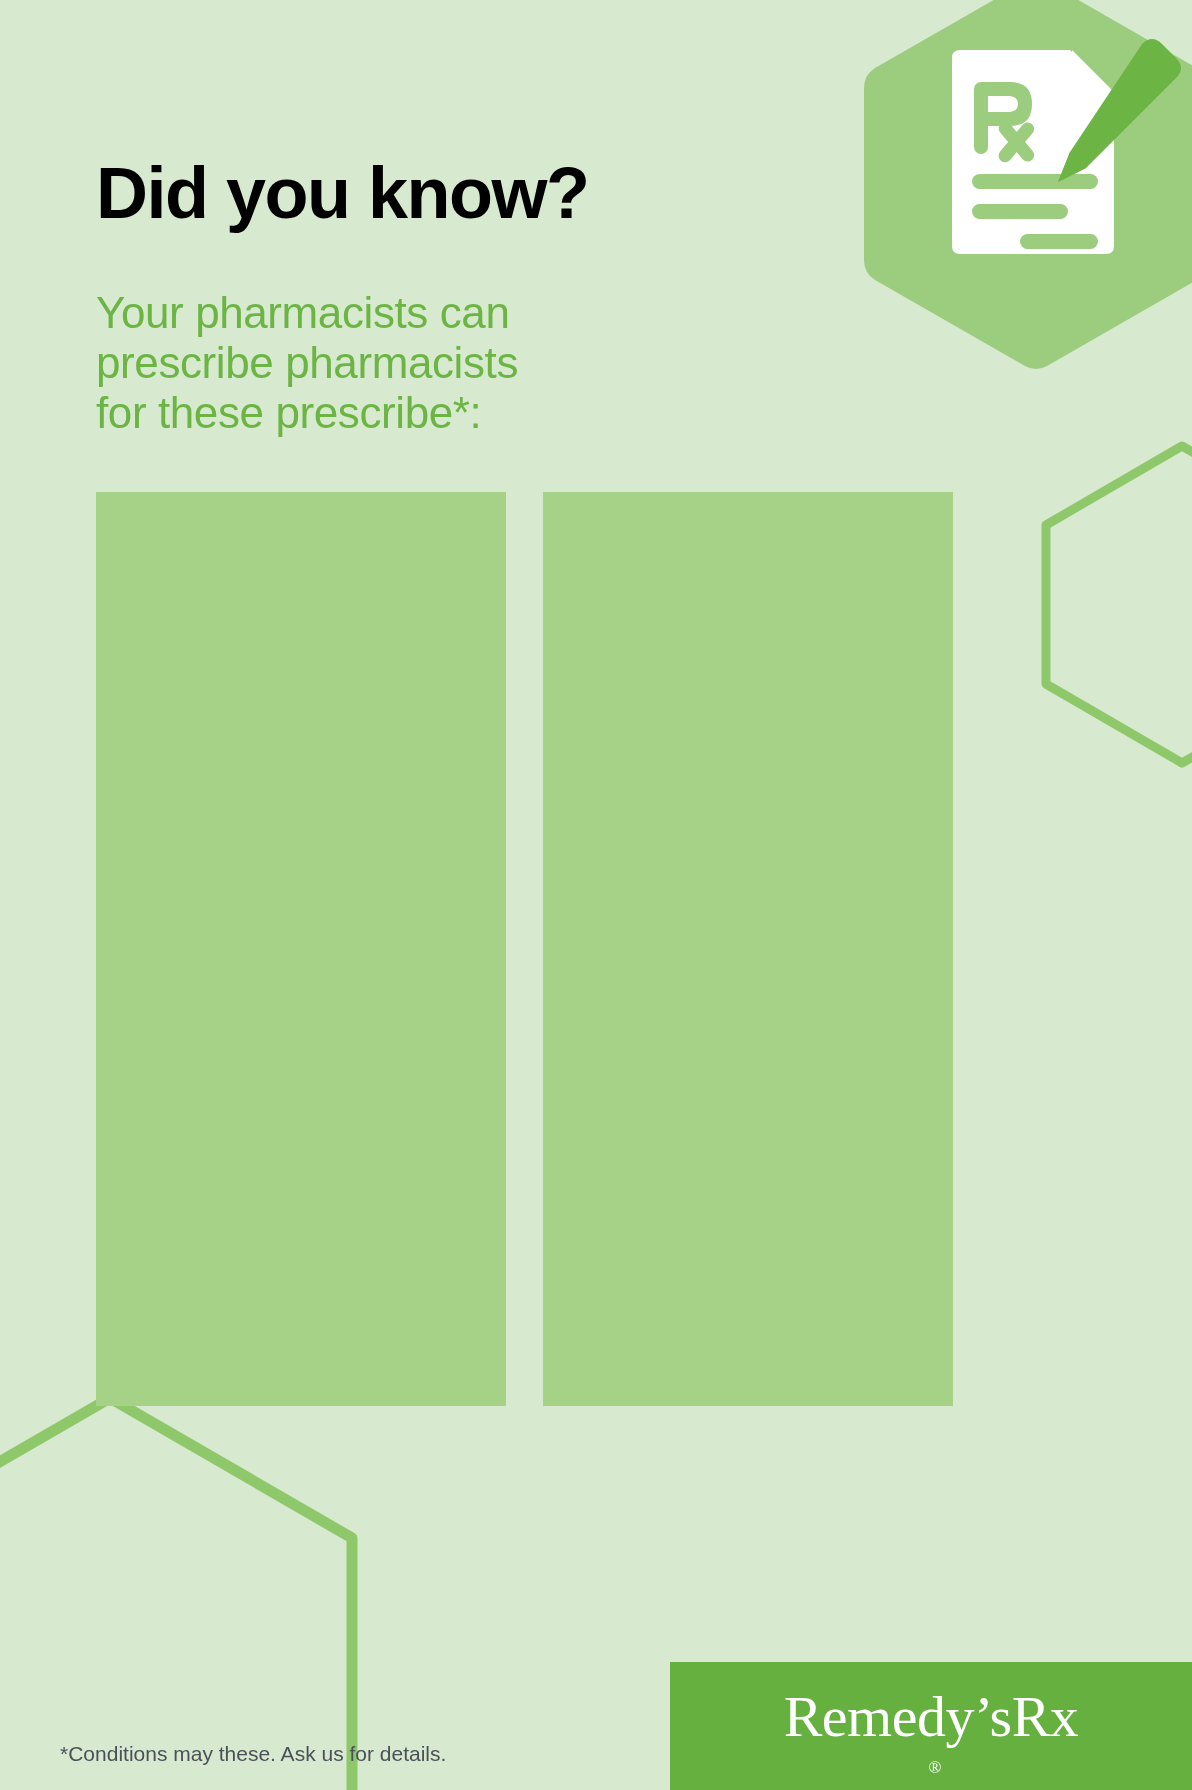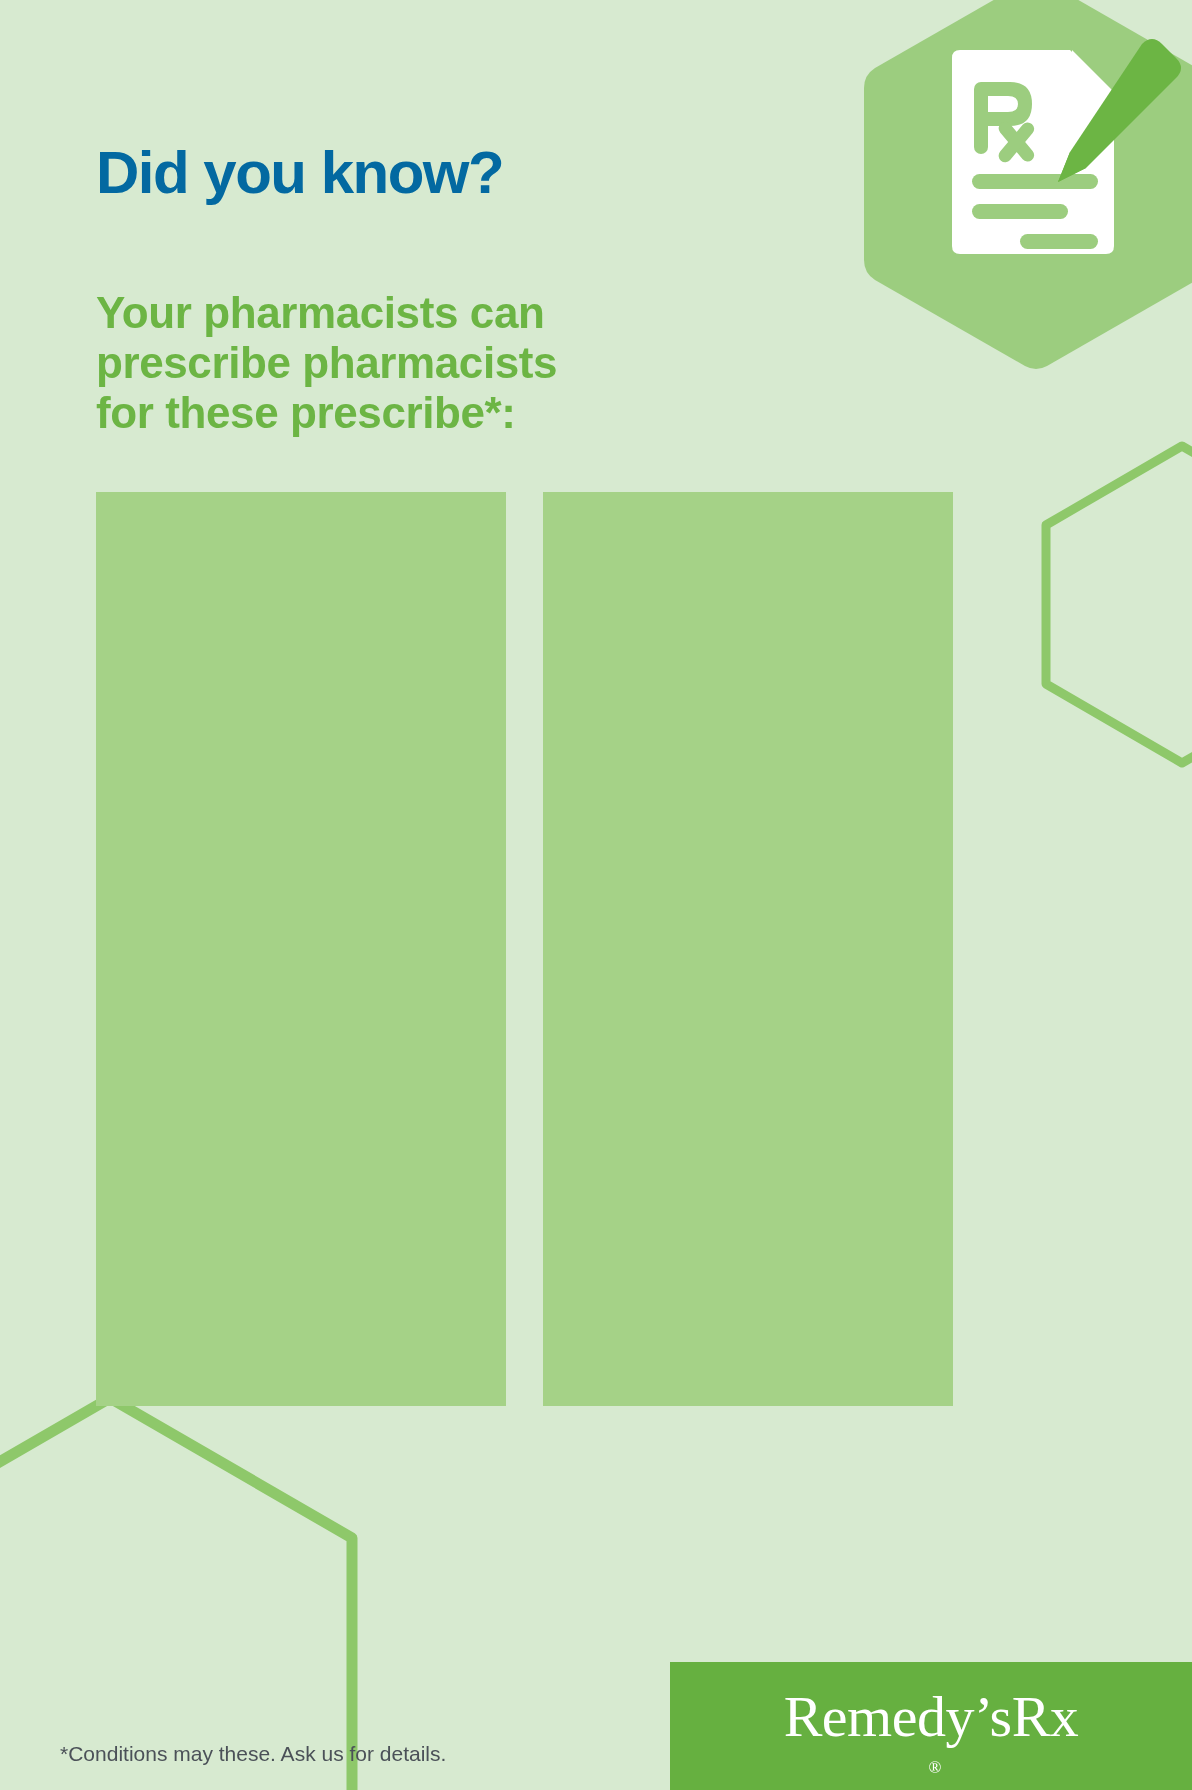--- a/index.html
+++ b/index.html
@@ -23,37 +23,37 @@
     pointer-events: none;
   }
   #hex-top-right { top: -40px; right: -70px; }
   #hex-right-mid { top: 432px; right: -150px; }
   #hex-bottom-left { bottom: -150px; left: -170px; }
 
   
   #headline {
     position: absolute;
     left: 96px;
-    top: 103px;
-    font-size: 60px;
+    top: 109px;
+    font-size: 72px;
     line-height: 1.0;
     font-weight: 700;
-    color: #0369a1;
+    color: #000000;
     letter-spacing: -1.5px;
     white-space: nowrap;
   }
 
   
   #subhead {
     position: absolute;
     left: 96px;
     top: 288px;
     font-size: 44px;
     line-height: 50px;
-    font-weight: 700;
+    font-weight: 400;
     color: #6cb544;
     letter-spacing: -0.4px;
   }
   #subhead .line { display: block; white-space: nowrap; }
 
   
   #panels {
     position: absolute;
     left: 96px;
     top: 492px;

